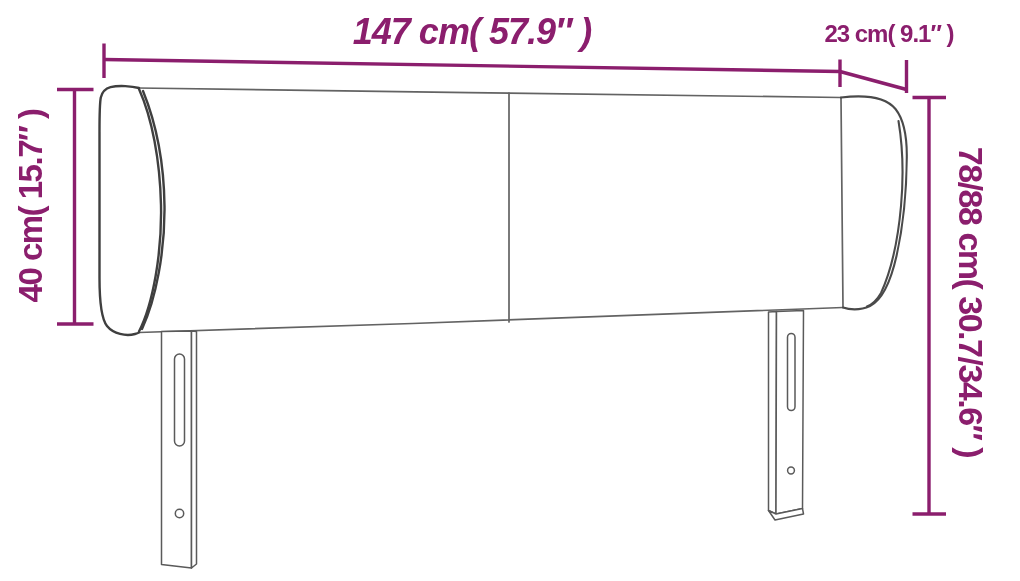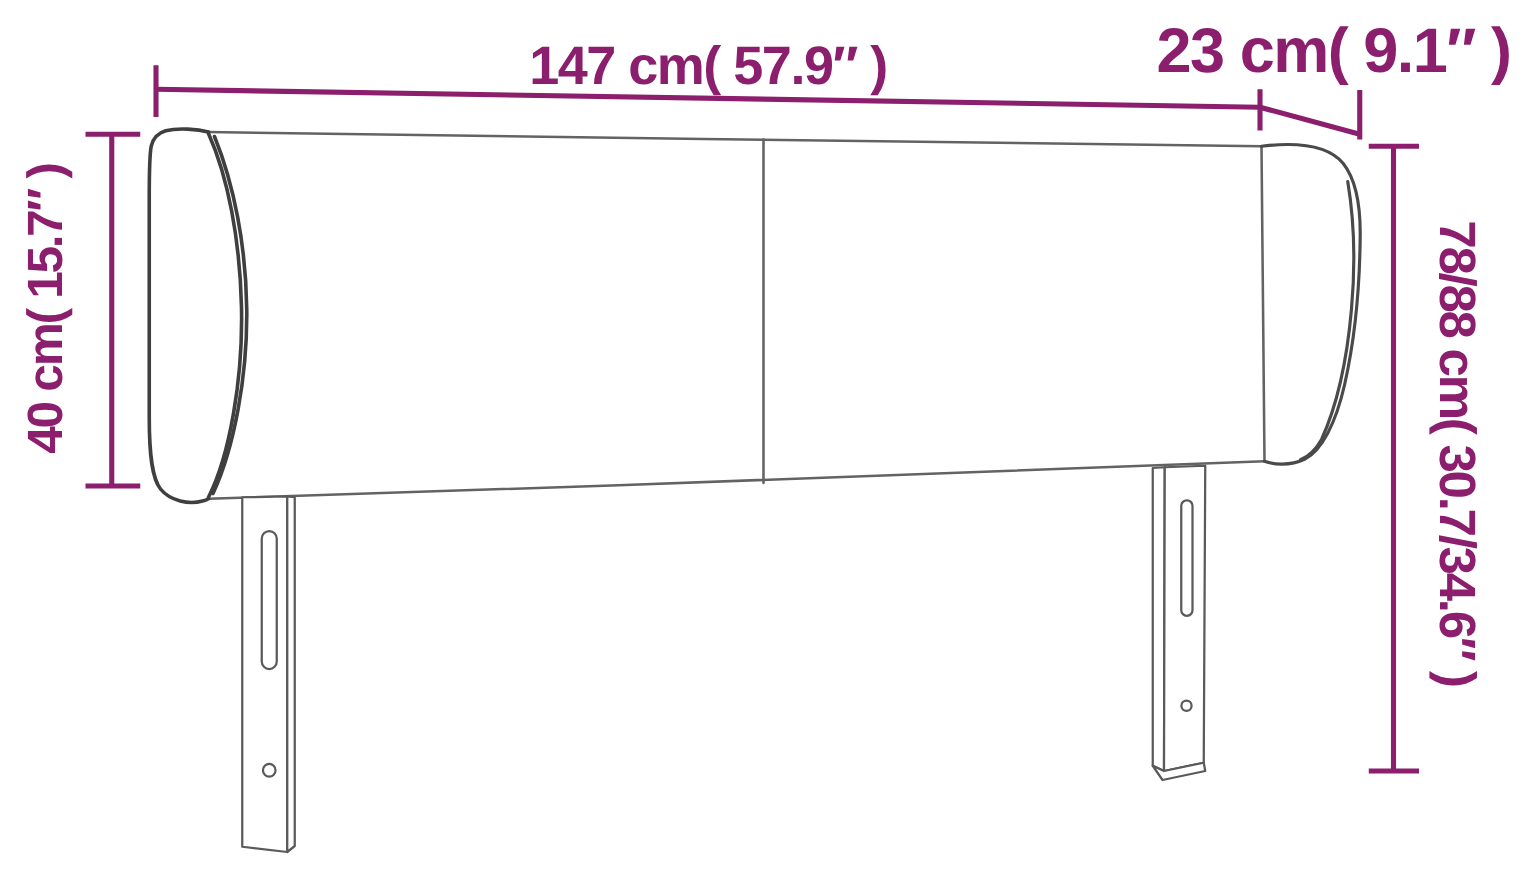--- a/index.html
+++ b/index.html
@@ -21,22 +21,22 @@
   .edge-dark2{stroke:#4a4a4a;stroke-width:2.1;fill:none;stroke-linejoin:round;stroke-linecap:round;}
   .edge-mid{stroke:var(--outline-mid);stroke-width:1.7;fill:none;stroke-linecap:round;}
   .leg{stroke:#5a5a5a;stroke-width:1.5;fill:#ffffff;stroke-linejoin:round;}
   .leg-detail{stroke:#5a5a5a;stroke-width:1.5;fill:none;}
   .dim-label{
     position:absolute;color:var(--dimension);font-weight:700;white-space:nowrap;
     transform:translate(-50%,-50%);letter-spacing:-1px;line-height:1;
   }
   .dim-label.rot-ccw{transform:translate(-50%,-50%) rotate(-90deg);letter-spacing:-1.5px;}
   .dim-label.rot-cw{transform:translate(-50%,-50%) rotate(90deg);letter-spacing:-1.5px;}
-  .lbl-width{left:472px;top:44px;font-size:36px;}
-  .lbl-depth{left:889px;top:34px;font-size:42px;}
+  .lbl-width{left:472px;top:32px;font-size:36px;font-style:italic;}
+  .lbl-depth{left:889px;top:34px;font-size:24px;}
   .lbl-wing{left:30px;top:206px;font-size:33px;}
   .lbl-total{left:971px;top:302px;font-size:34px;}
 </style>
 </head>
 <body>
 
 <div class="canvas">
 
   <svg width="1020" height="581" viewBox="0 0 1020 581">
 

